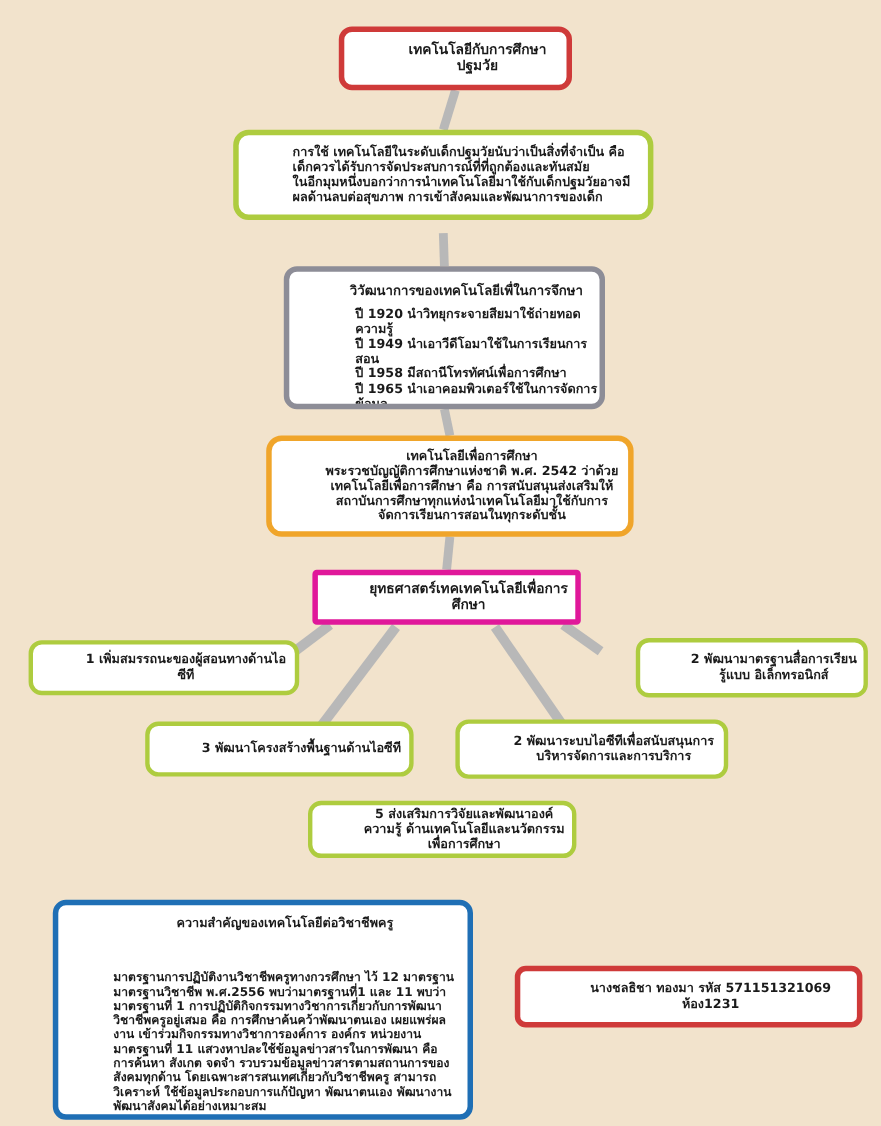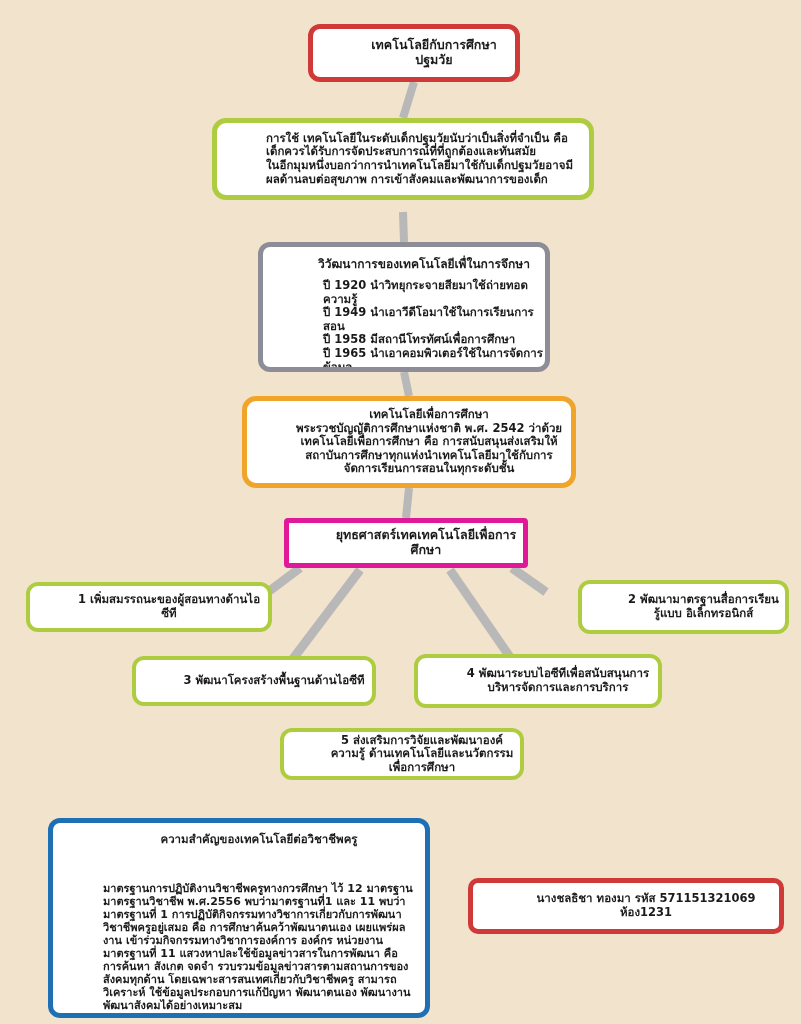--- a/index.html
+++ b/index.html
@@ -182,21 +182,21 @@
     <div class="title">1 เพิ่มสมรรถนะของผู้สอนทางด้านไอซีที</div>
   </div>
   <div class="node leaf" id="n-s2">
     <div class="title">2 พัฒนามาตรฐานสื่อการเรียนรู้แบบ
 อิเล็กทรอนิกส์</div>
   </div>
   <div class="node leaf" id="n-s3">
     <div class="title">3 พัฒนาโครงสร้างพื้นฐานด้านไอซีที</div>
   </div>
   <div class="node leaf" id="n-s4">
-    <div class="title">4 พัฒนาระบบไอซีทีเพื่อสนับสนุนการ
+    <div class="title">2 พัฒนาระบบไอซีทีเพื่อสนับสนุนการ
 บริหารจัดการและการบริการ</div>
   </div>
   <div class="node leaf" id="n-s5">
     <div class="title">5 ส่งเสริมการวิจัยและพัฒนาองค์ความรู้
 ด้านเทคโนโลยีและนวัตกรรมเพื่อการศึกษา</div>
   </div>
 
   <div class="node" id="n-import">
     <div class="title">ความสำคัญของเทคโนโลยีต่อวิชาชีพครู</div>
     <div class="body">     มาตรฐานการปฏิบัติงานวิชาชีพครูทางกวรศึกษา ไว้ 12 มาตรฐาน มาตรฐานวิชาชีพ พ.ศ.2556 พบว่ามาตรฐานที่1 และ 11 พบว่ามาตรฐานที่ 1 การปฏิบัติกิจกรรมทางวิชาการเกี่ยวกับการพัฒนาวิชาชีพครูอยู่เสมอ คือ การศึกษาค้นคว้าพัฒนาตนเอง เผยแพร่ผลงาน เข้าร่วมกิจกรรมทางวิชาการองค์การ องค์กร หน่วยงาน

